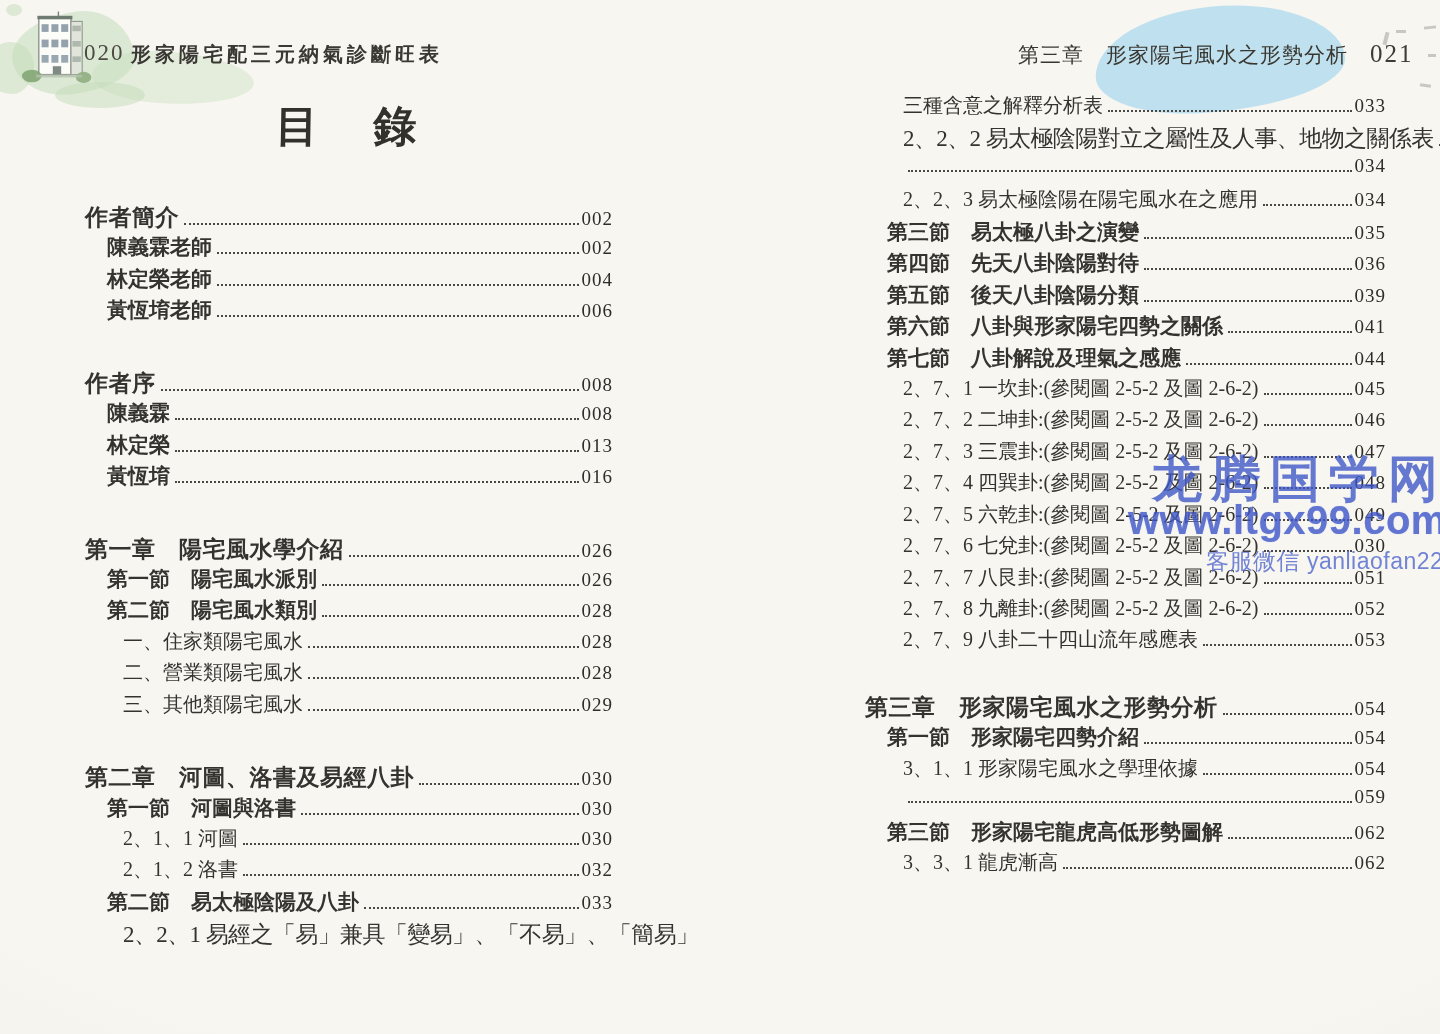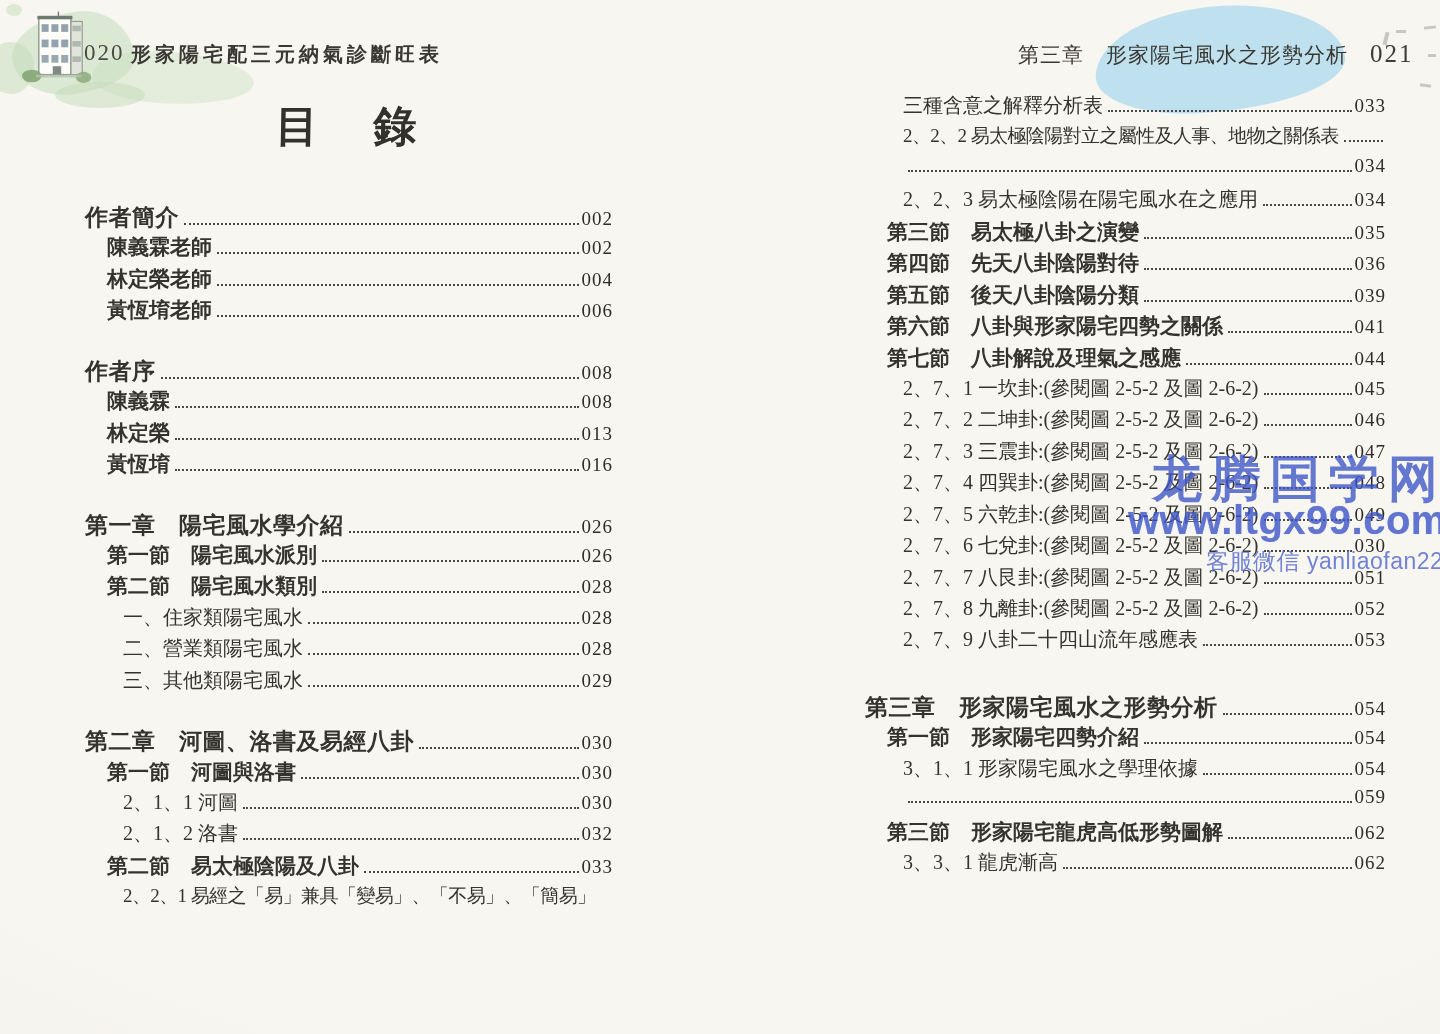--- a/index.html
+++ b/index.html
@@ -65,27 +65,27 @@
   .toc-title{
     position:absolute;left:85px;top:98px;width:528px;
     text-align:center;font-size:43px;font-weight:bold;letter-spacing:6px;
     color:#33312c;transform:skewX(-1deg);
   }
   .col{position:absolute;}
   .col.left{left:85px;top:202px;width:528px;}
   .col.right{left:837px;top:92px;width:521px;margin-left:28px;}
 
   .toc-row{display:flex;align-items:baseline;height:31.45px;}
-  .toc-row.gap{margin-top:28px;}
+  .toc-row.gap{margin-top:40px;}
   .col.right .toc-row.gap{margin-top:34px;}
   .lvl0{font-size:23px;font-weight:bold;letter-spacing:.5px;}
   .lvl1{font-size:21px;padding-left:22px;}
   .lvl2{font-size:20px;padding-left:38px;}
   .toc-row.bold .toc-label{font-weight:bold;}
-  .toc-row.tight{font-size:19px;letter-spacing:-.6px;text-align:right;}
+  .toc-row.tight{font-size:23px;letter-spacing:-.6px;text-align:right;}
   .toc-label{white-space:nowrap;color:var(--ink);}
   .toc-leader{
     flex:1;min-width:6px;
     border-bottom:2.5px dotted var(--ink-soft);
     margin:0 3px 3px 5px;
   }
   .toc-page{
     font-size:19px;font-weight:normal;letter-spacing:1px;color:#2f2d29;
     font-family:"Liberation Serif","DejaVu Serif",serif;white-space:nowrap;
   }

